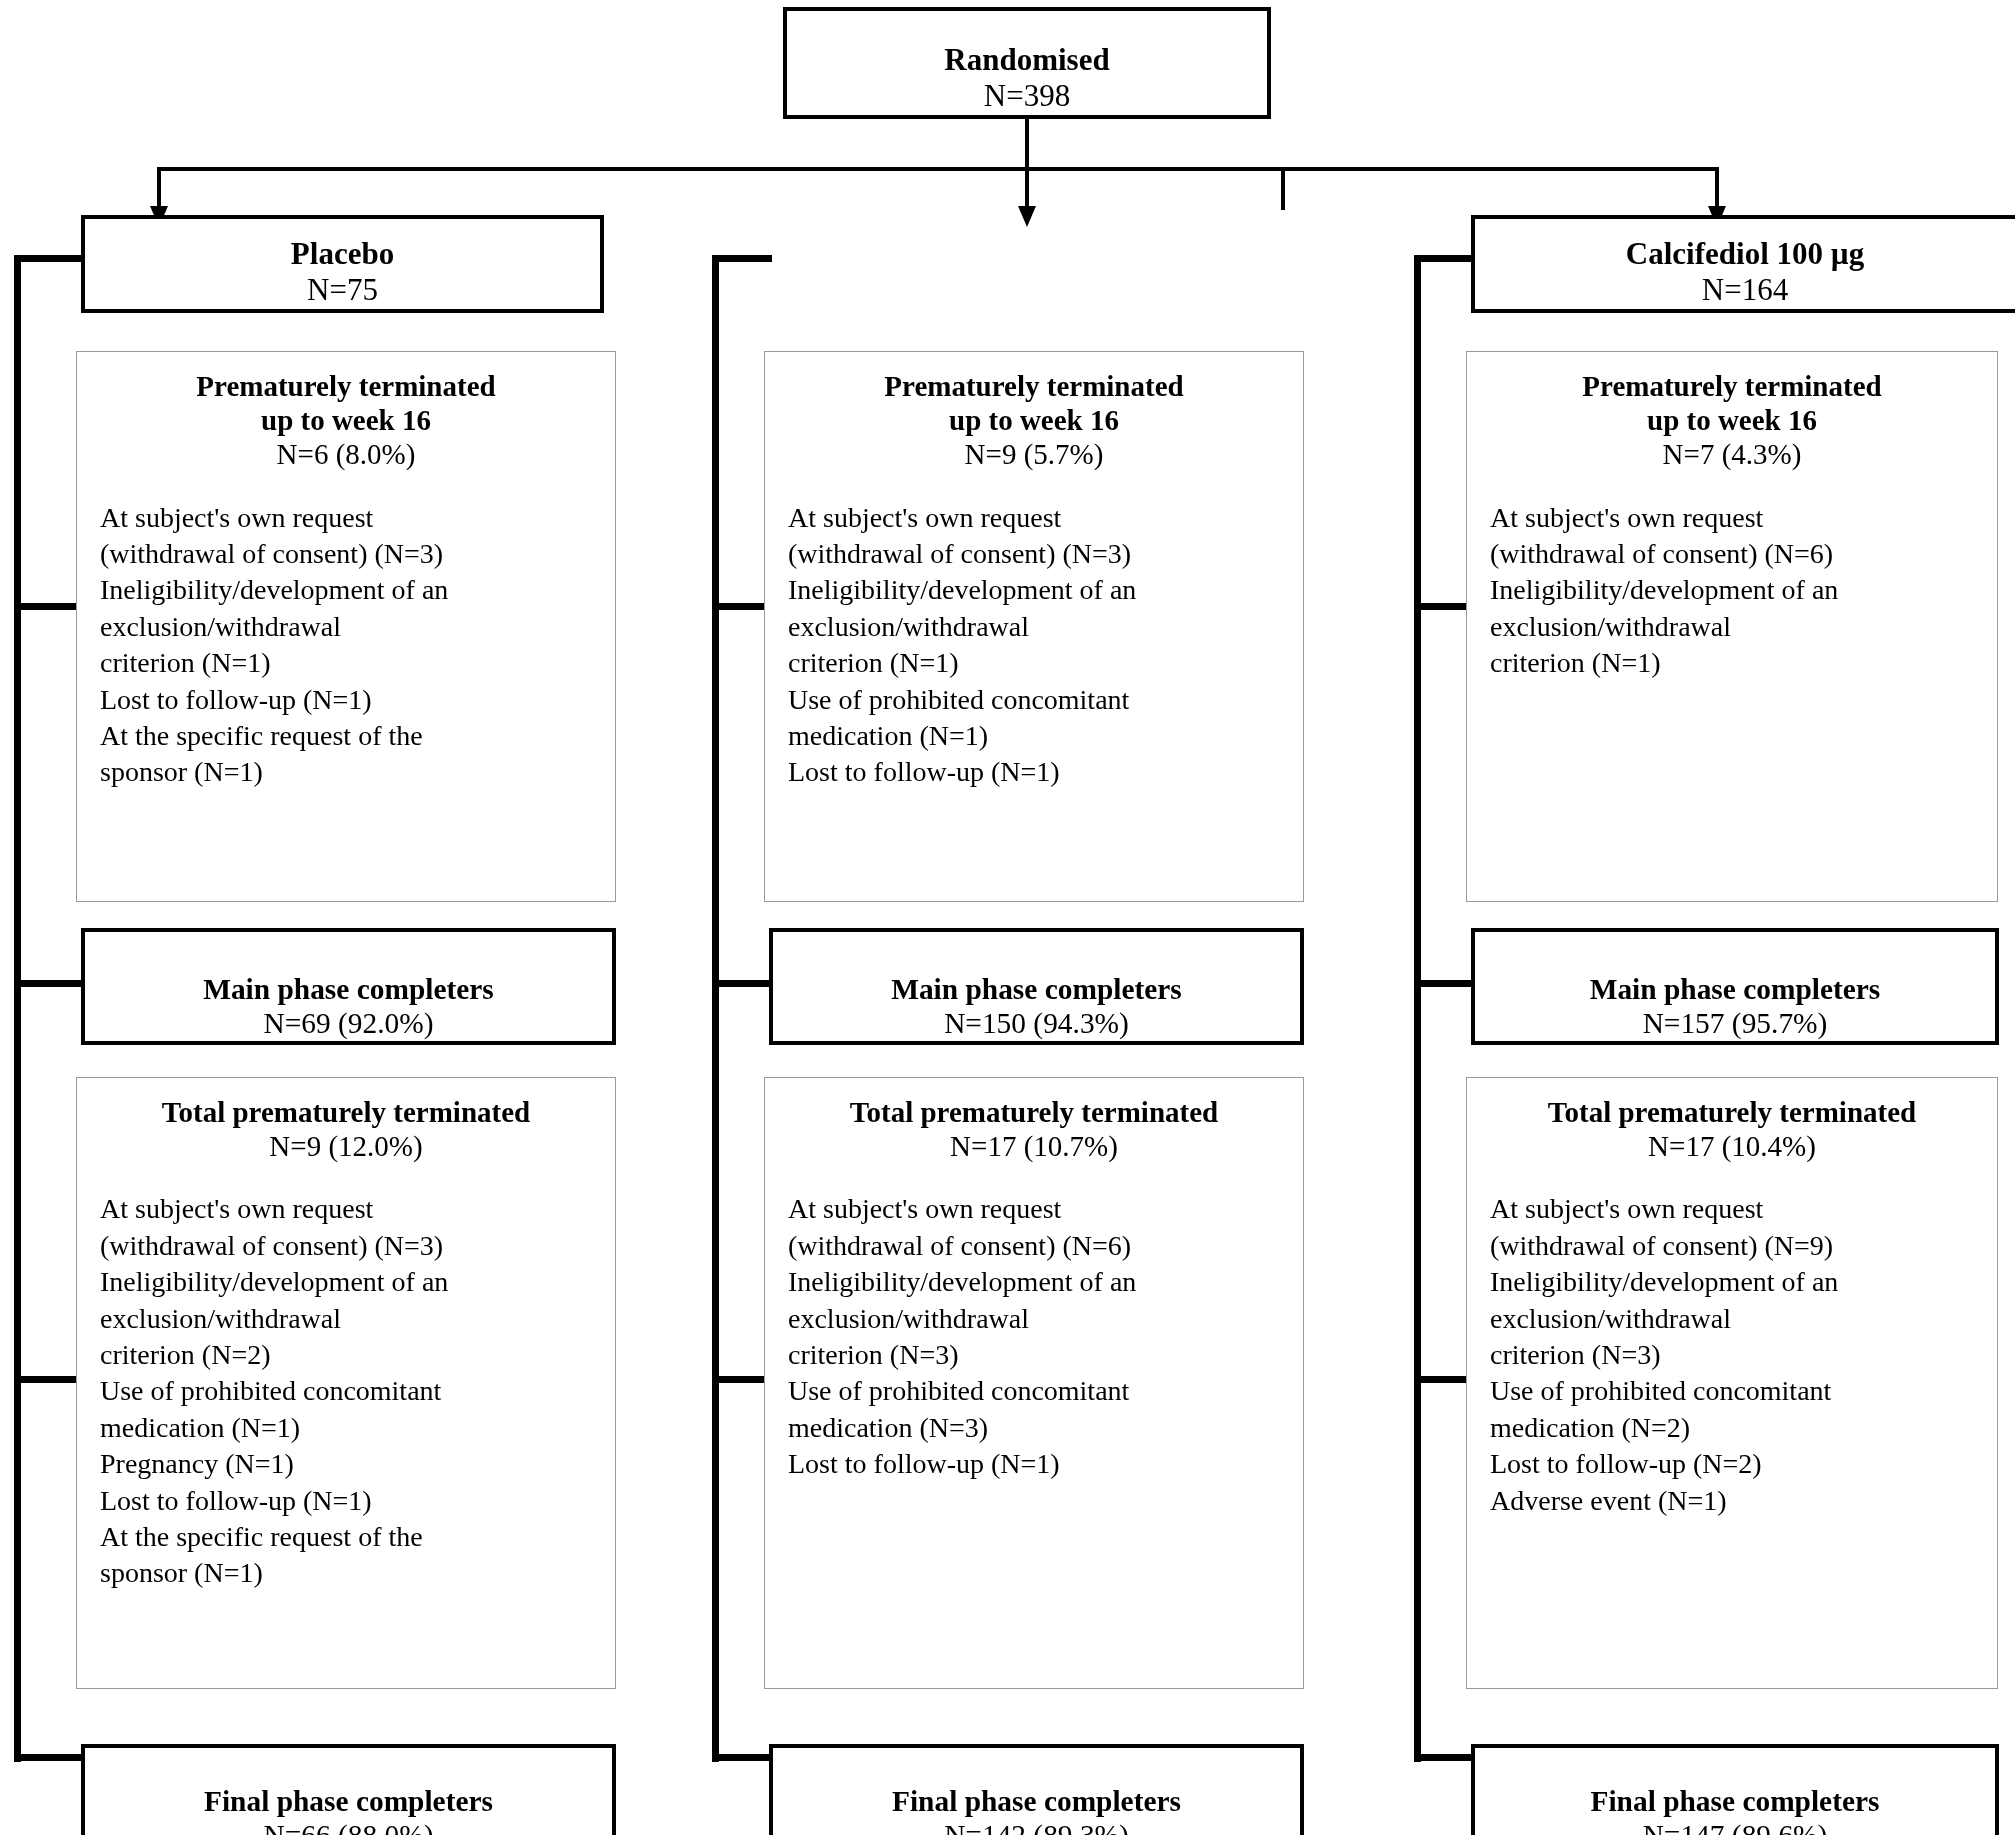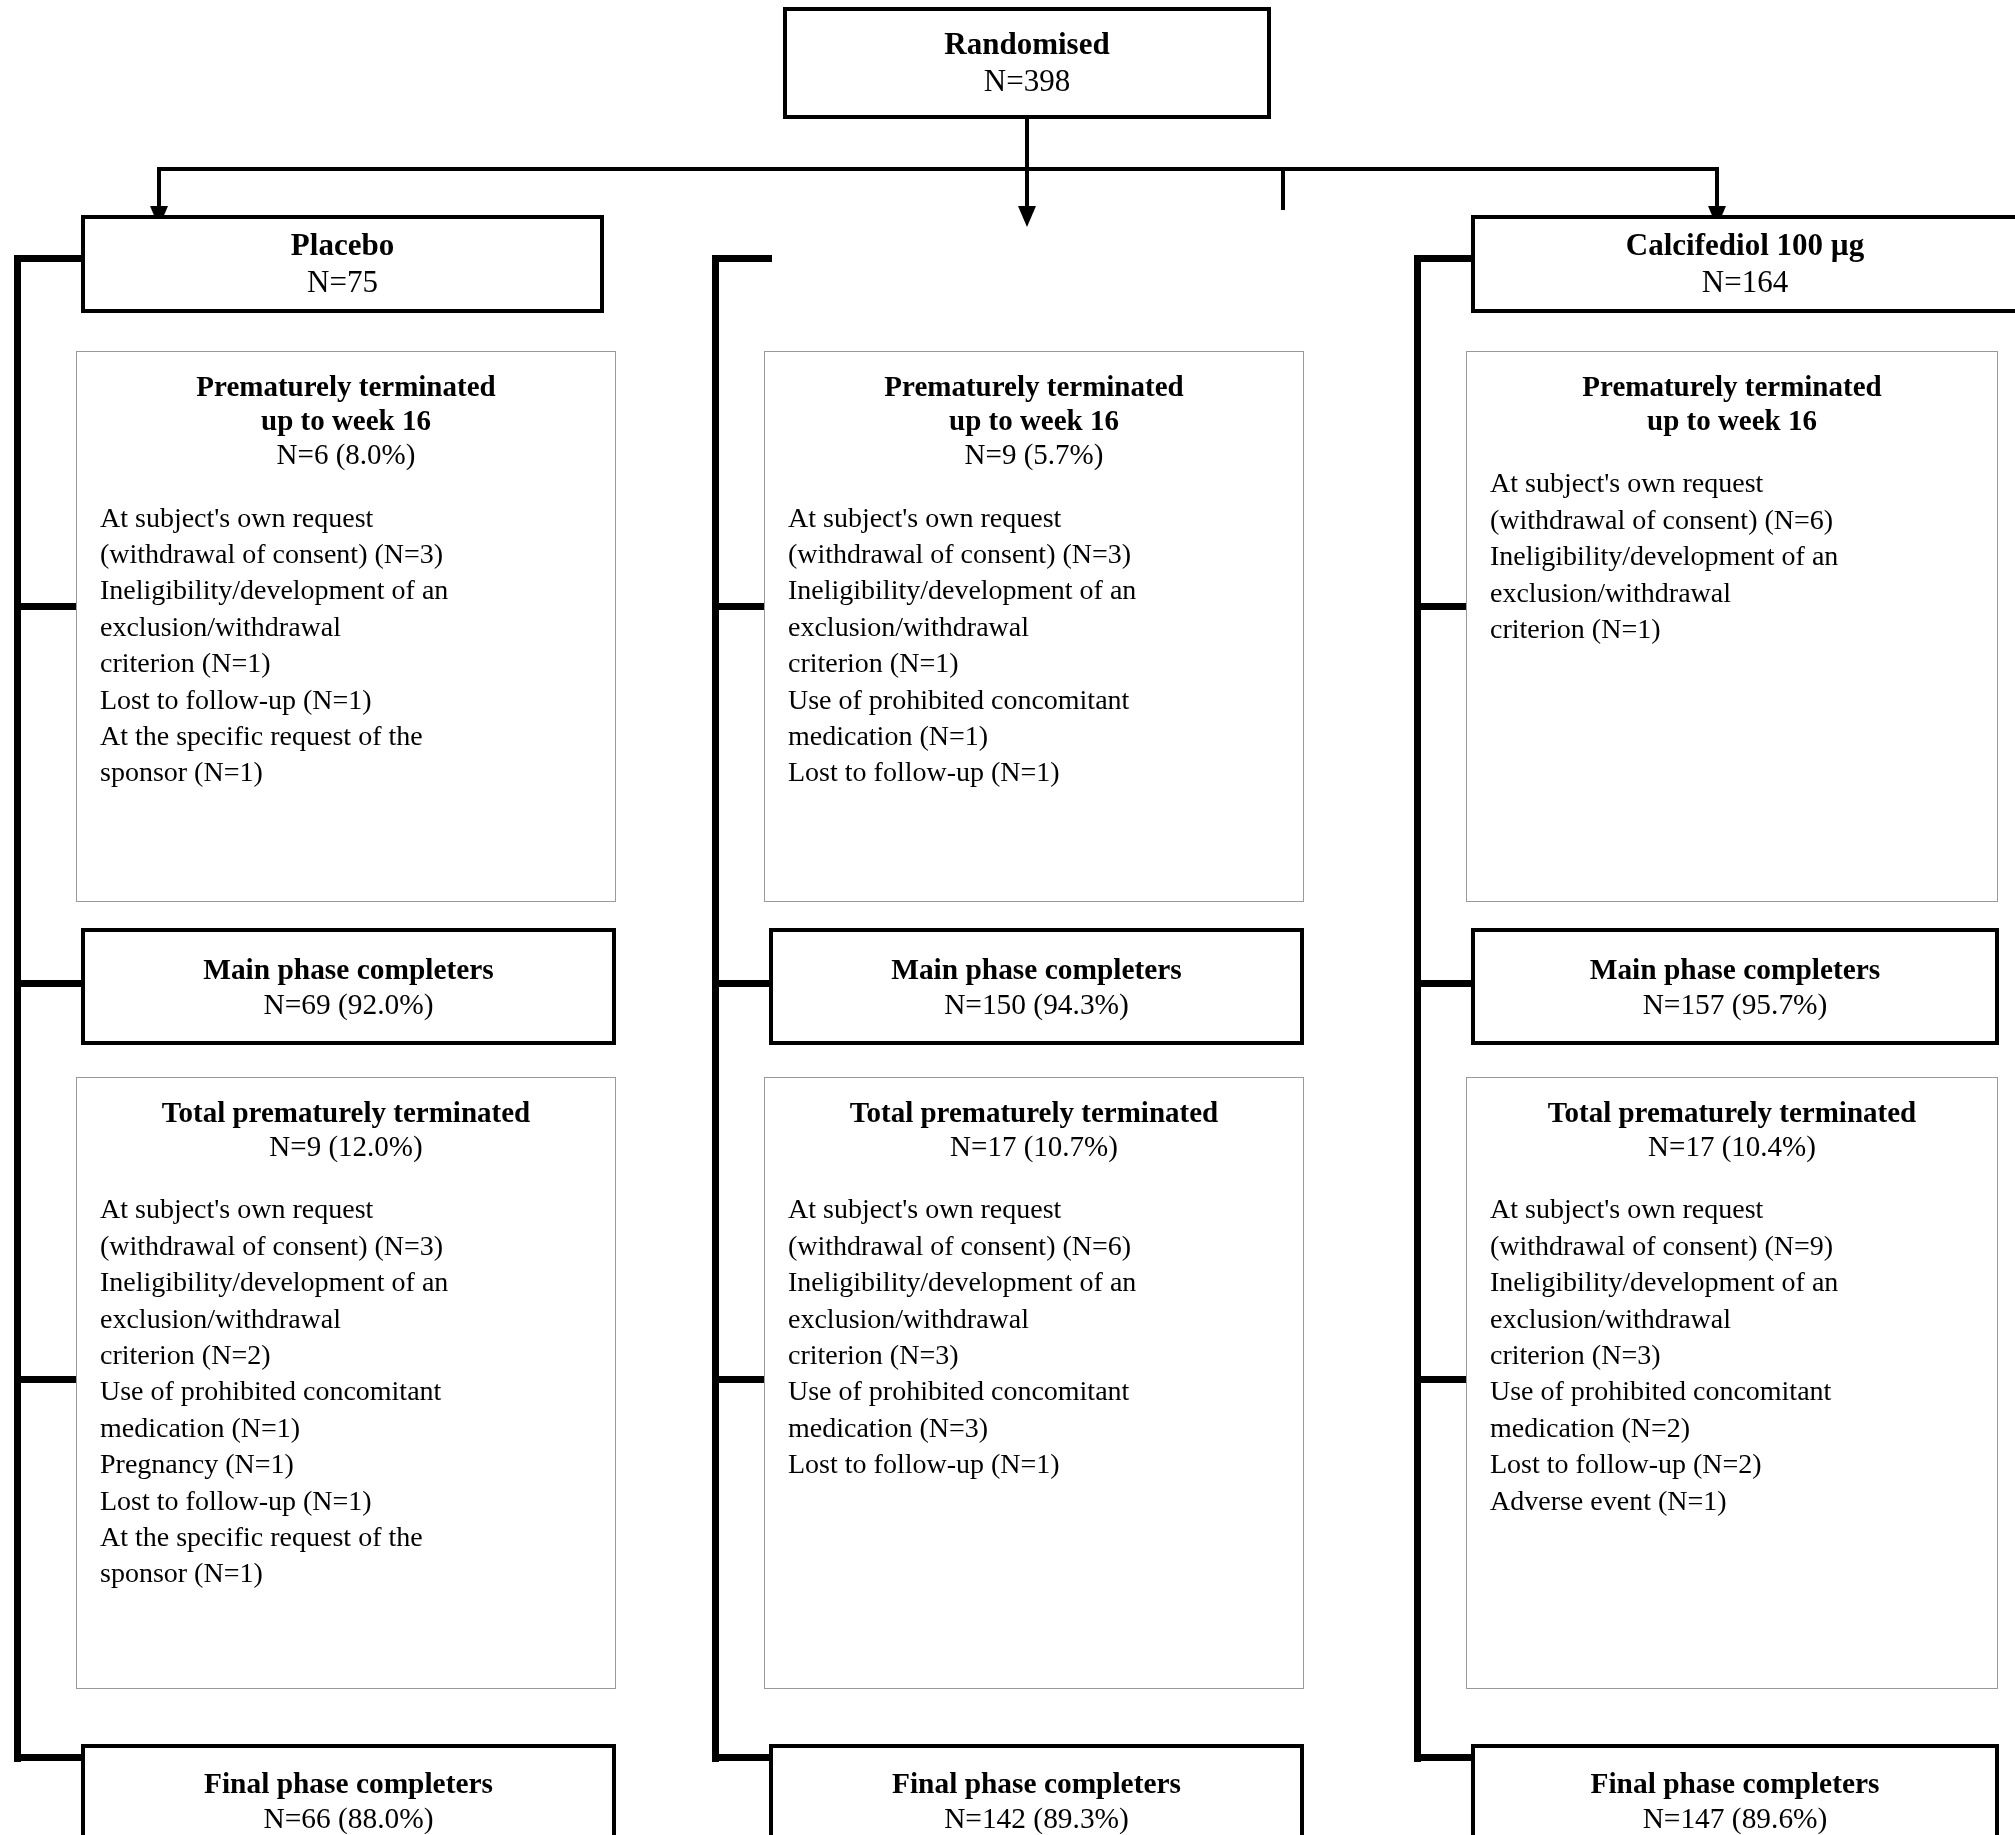--- a/index.html
+++ b/index.html
@@ -20,21 +20,21 @@
     overflow: hidden;
   }
 
   
   .box {
     position: absolute;
     box-sizing: border-box;
     background: #ffffff;
     display: flex;
     flex-direction: column;
-    justify-content: center;
+    justify-content: flex-end;
     align-items: center;
   }
   .box-thick {
     border: 4.3px solid #000000;
   }
   .box-thin {
     border: 1.2px solid #9a9a9a;
     justify-content: flex-start;
     align-items: stretch;
   }
@@ -276,20 +276,21 @@
   <div class="stub" style="left:1414px; top:255px; width:60px; height:6.7px;"></div>
   <div class="spine" style="left:1414px; top:255px; width:6.7px; height:1507px;"></div>
 
   <div class="stub" style="left:1414px; top:603px; width:92px; height:6.7px;"></div>
   <div class="arrow-right" style="left:1505px; top:594px;"></div>
 
   <div class="box box-thin" style="left:1466px; top:351px; width:532px; height:551px;">
     <div class="panel-head">
       <div class="title-line">Prematurely terminated
 up to week 16</div>
+      <div class="count-line">N=7 (4.3%)</div>
     </div>
     <div class="reasons">
       <div class="reason">At subject's own request
 (withdrawal of consent) (N=6)</div>
       <div class="reason">Ineligibility/development of an
 exclusion/withdrawal
 criterion (N=1)</div>
     </div>
   </div>
 

